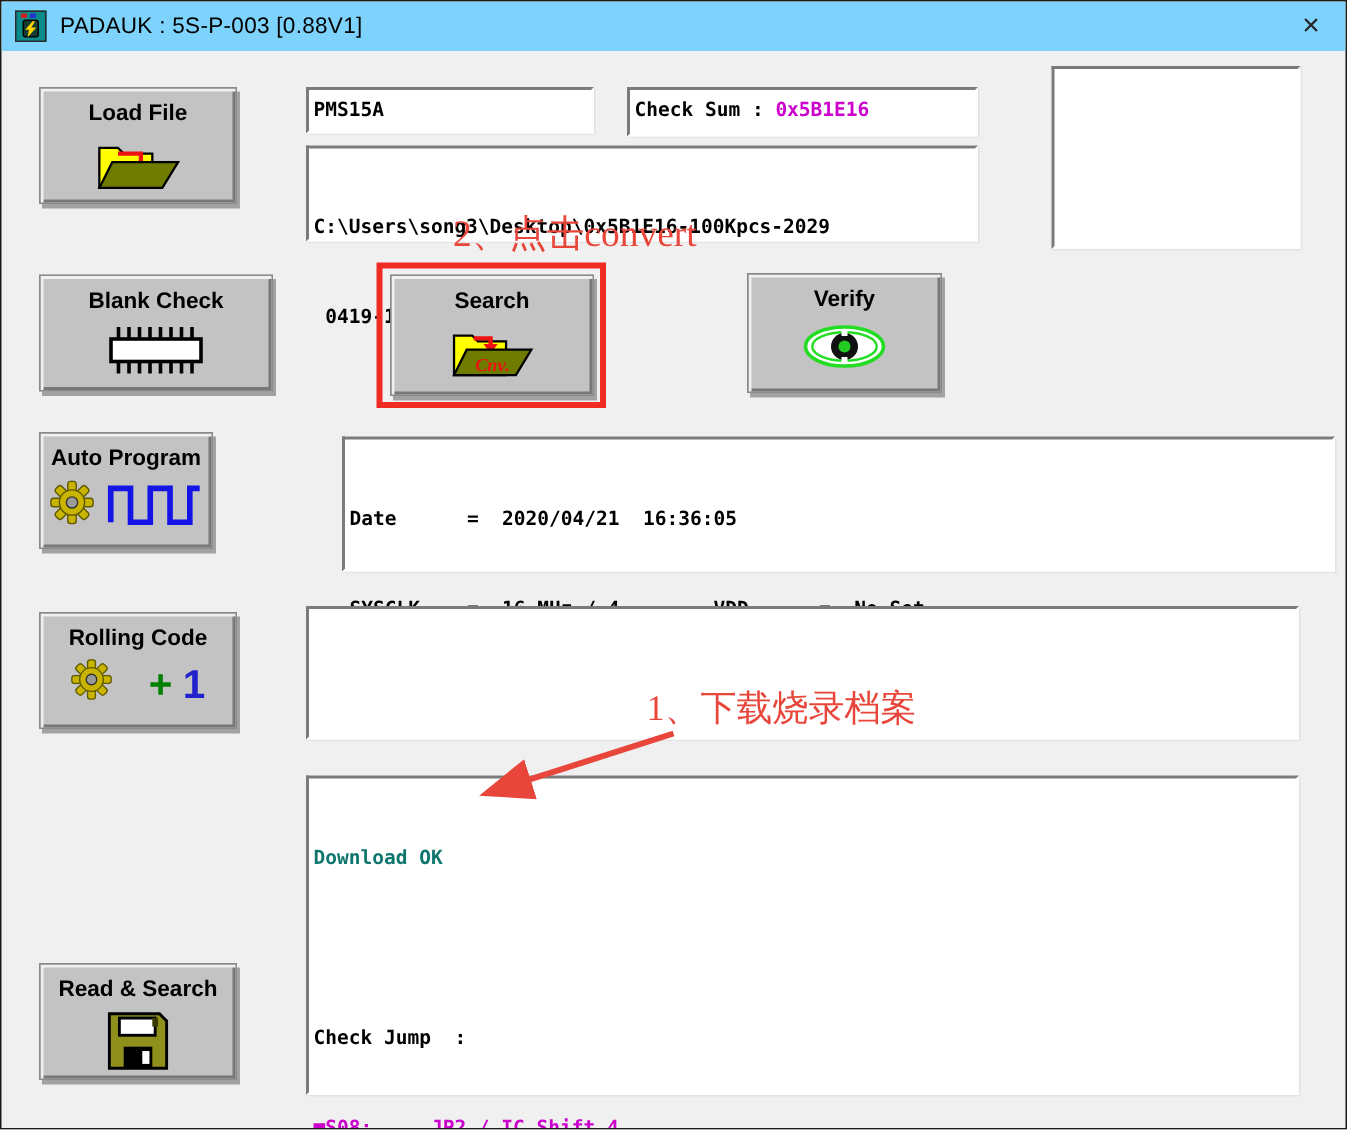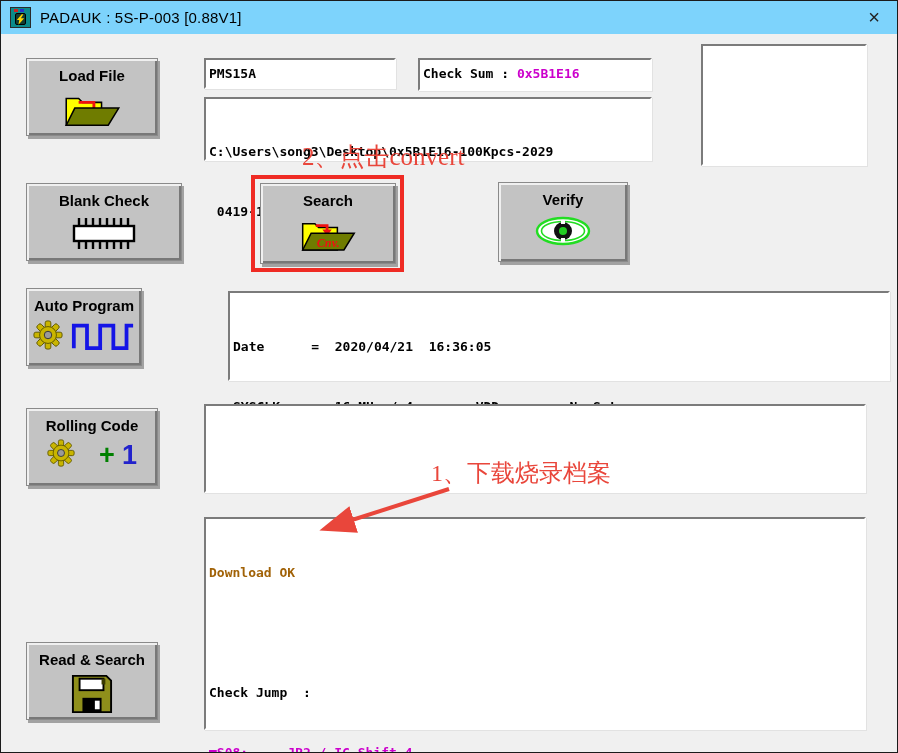--- a/index.html
+++ b/index.html
@@ -239,21 +239,21 @@
       <div>Date      =  2020/04/21  16:36:05</div>
       <div>SYSCLK    =  16 MHz / 4        VDD      =  No Set</div>
       <div>LVR       =  2.2V              Protect  =  Security 7/8</div>
     </div>
   </div>
 
   <div class="sunken" style="left:203px; top:403px; width:662px; height:89px;"></div>
 
   <div class="sunken" style="left:203px; top:516px; width:662px; height:213px;">
     <div class="mono" style="padding:4px 1px 0 3px;">
-      <div style="min-height: 20px; color: #a16207;">Download OK</div>
+      <div style="min-height: 20px; color: #0f766e;">Download OK</div>
       <div style="min-height: 20px; color: rgb(0, 0, 0);"></div>
       <div style="min-height: 20px; color: rgb(0, 0, 0);">Check Jump  :</div>
       <div style="min-height: 20px; color: rgb(204, 0, 204);">■S08:     JP2 / IC Shift 4</div>
       
     </div>
   </div>
 
   <div class="annot" style="left:257px; top:143px;">2、点击convert</div>
   <div class="annot" style="left:386px; top:459px; font-size:24px;">1、下载烧录档案</div>
 

